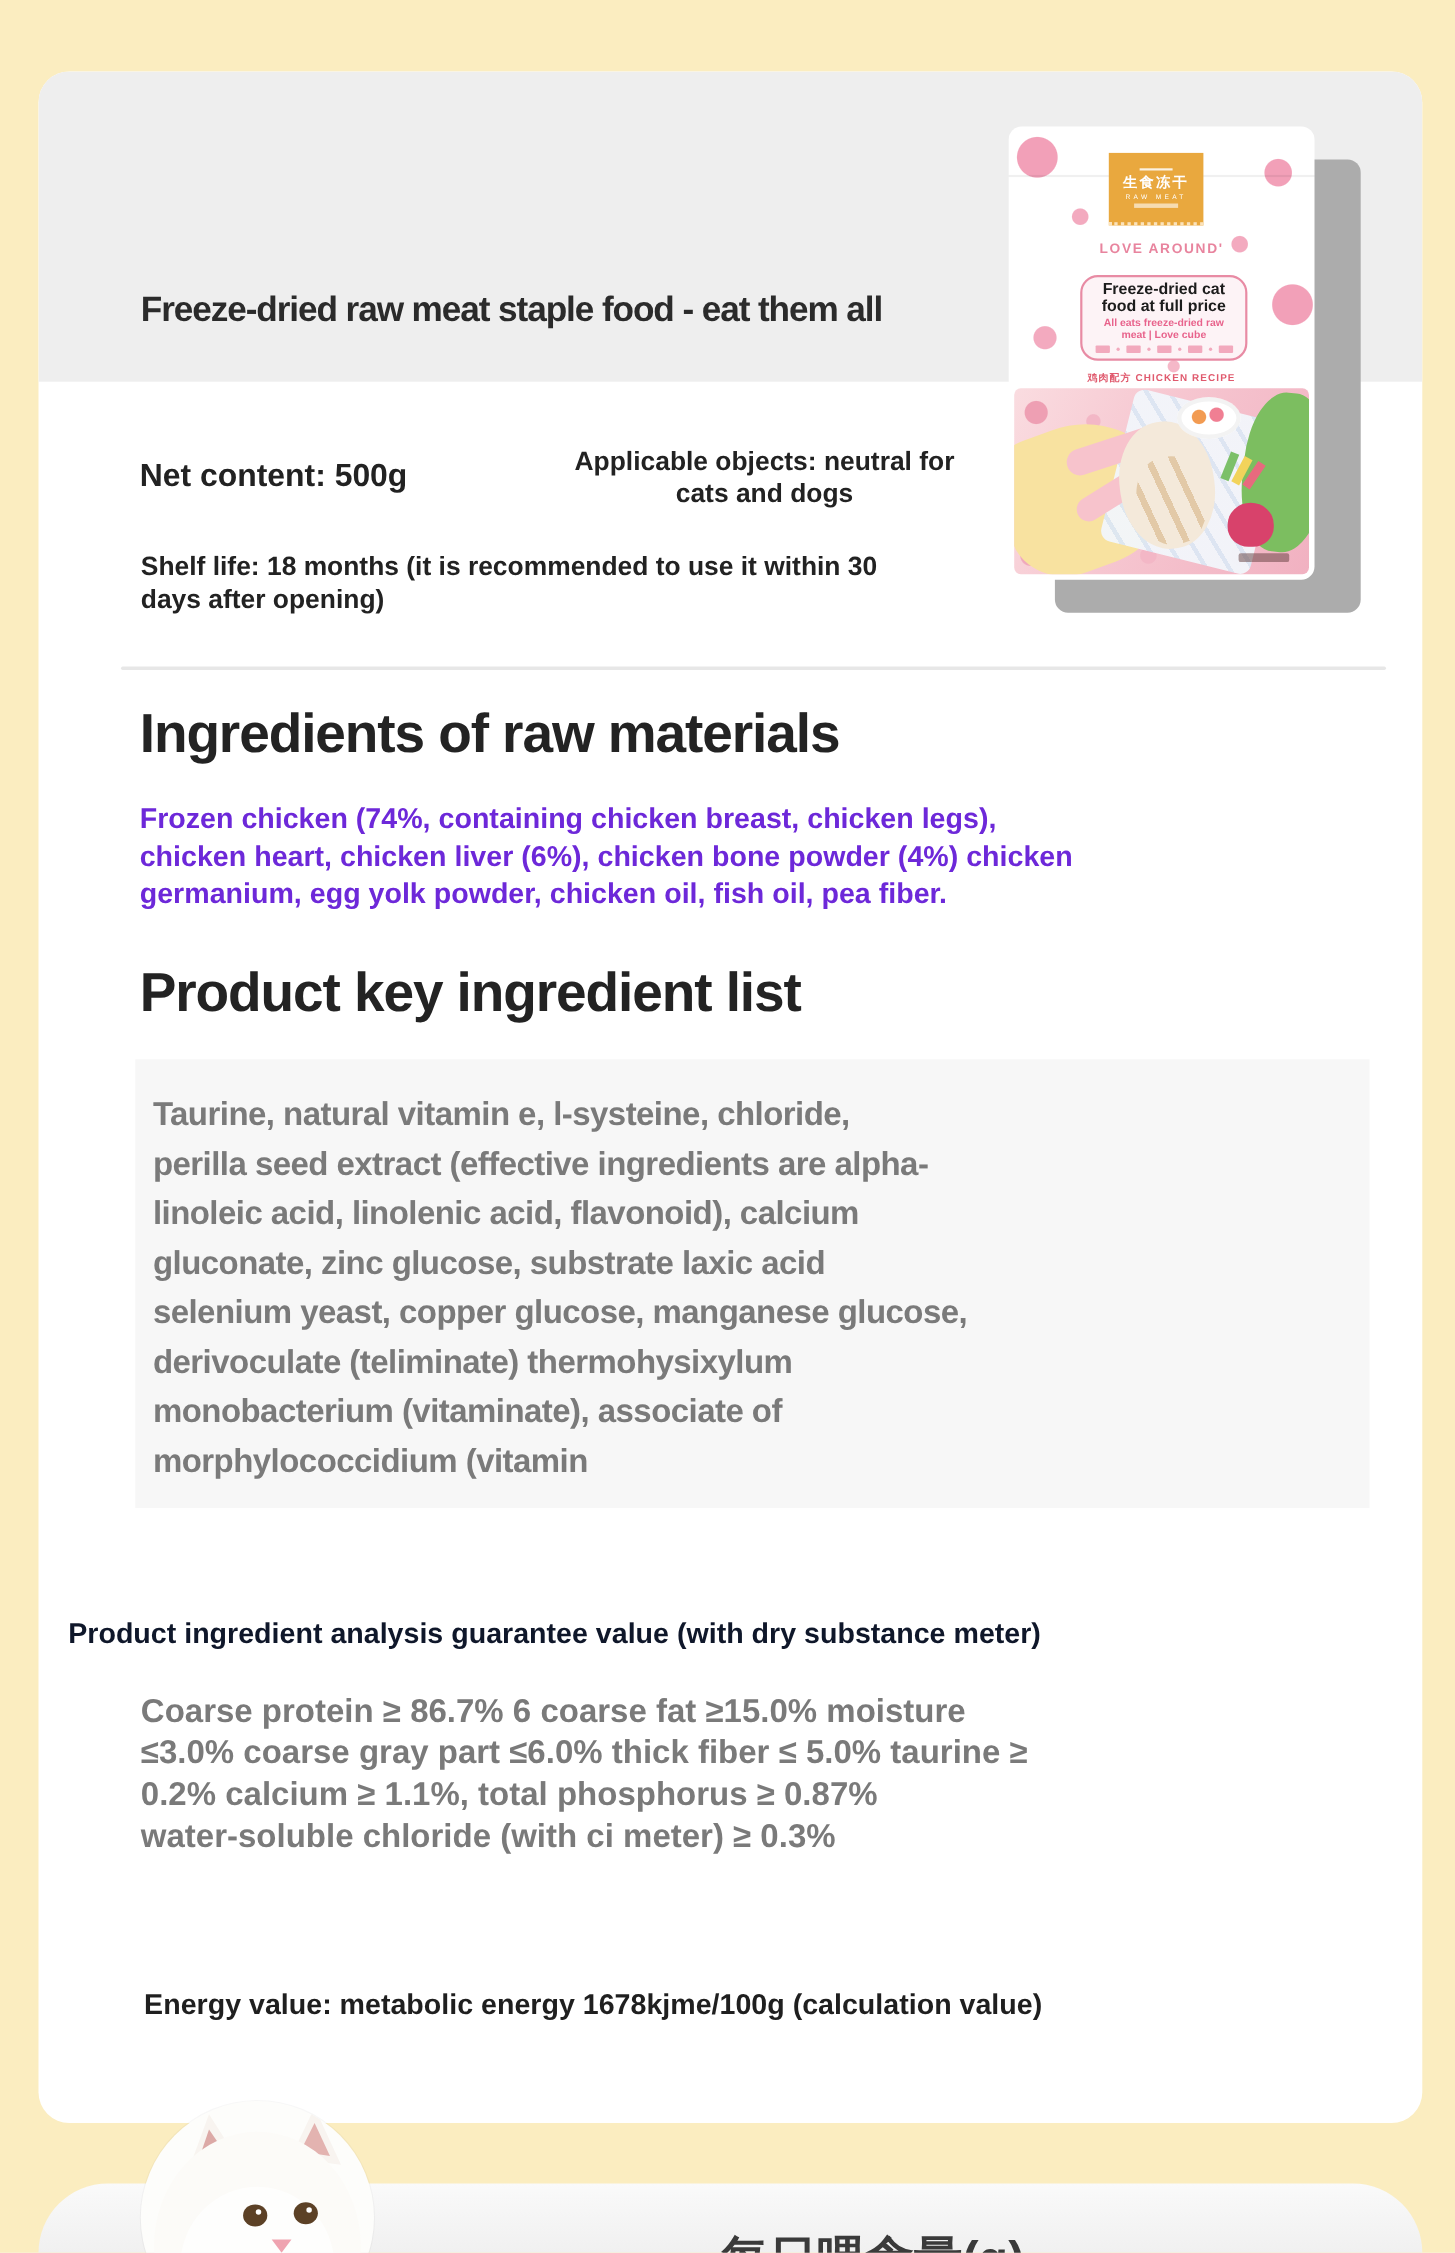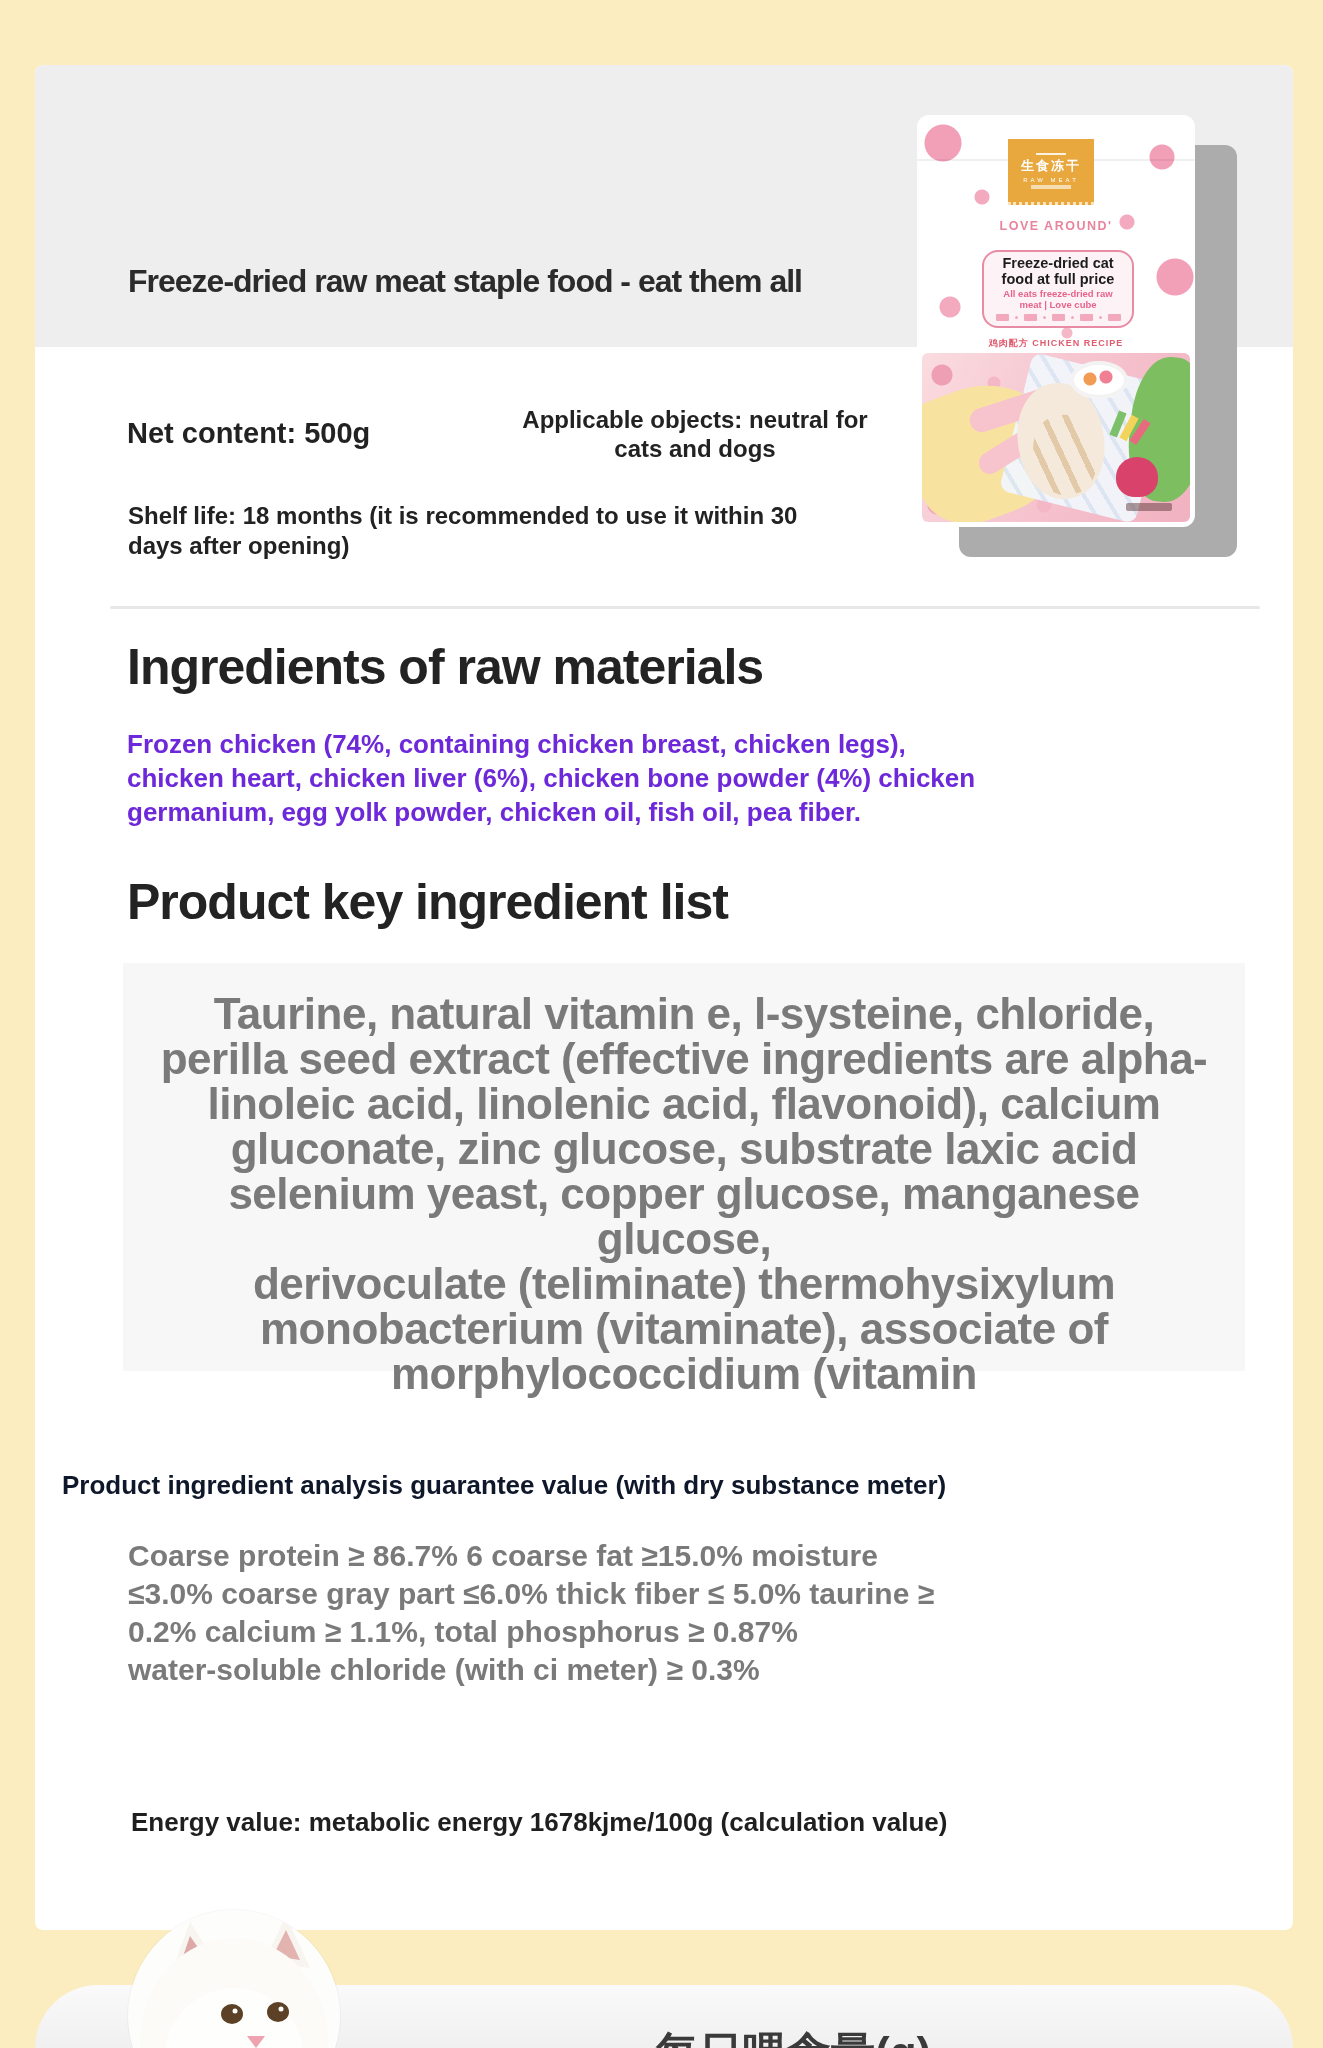--- a/index.html
+++ b/index.html
@@ -7,21 +7,21 @@
   body {
     position:relative; overflow:hidden;
     background:#FBEDC0;
     font-family:"Liberation Sans", sans-serif;
     -webkit-font-smoothing:antialiased;
   }
 
   
   .main-card {
     position:absolute; left:35px; top:65px; width:1258px; height:1865px;
-    background:#FFFFFF; border-radius:8px; overflow:hidden; z-index:1;
+    background:#FFFFFF; border-radius:28px; overflow:hidden; z-index:1;
   }
   .header-gray {
     position:absolute; left:0; top:0; width:1258px; height:282px;
     background:#EEEEEE;
   }
   .hero-title {
     position:absolute; left:93px; top:198px; width:900px;
     font-size:32px; font-weight:bold; color:#2B2B2B; letter-spacing:-1px;
   }
   .pre { white-space:pre-line; }
@@ -51,22 +51,22 @@
   .ing-body {
     position:absolute; left:92px; top:662px; width:1020px;
     font-size:26px; line-height:34px; font-weight:bold; color:#6d28d9;
   }
   .key-heading { top:808px; }
   .key-box {
     position:absolute; left:88px; top:898px; width:1122px; height:408px;
     background:#F7F7F7; padding-top:28px;
   }
   .key-body {
-    width:1090px; margin:0 auto; text-align:center;
-    font-size:44px; line-height:45px; font-weight:bold; color:#7A7A7A; letter-spacing:-0.5px;
+    width:1090px; margin:0 auto; text-align:left;
+    font-size:30px; line-height:45px; font-weight:bold; color:#7A7A7A; letter-spacing:-0.5px;
   }
   .guar-heading {
     position:absolute; left:27px; top:1405px;
     font-size:26px; font-weight:bold; color:#0f172a;
   }
   .guar-body {
     position:absolute; left:93px; top:1472px; width:1020px;
     font-size:30px; line-height:38px; font-weight:bold; color:#7A7A7A;
   }
   .energy-line {

